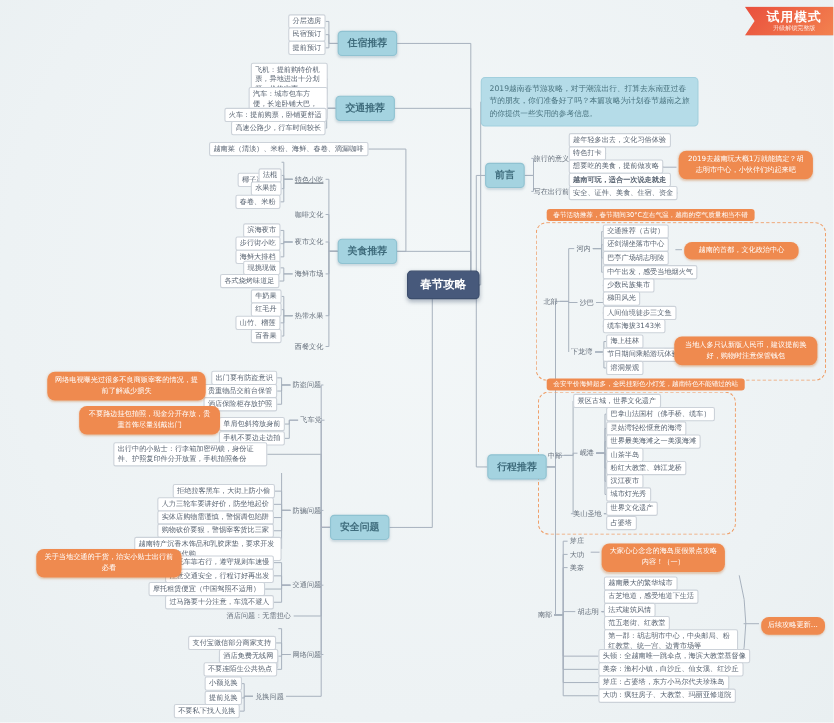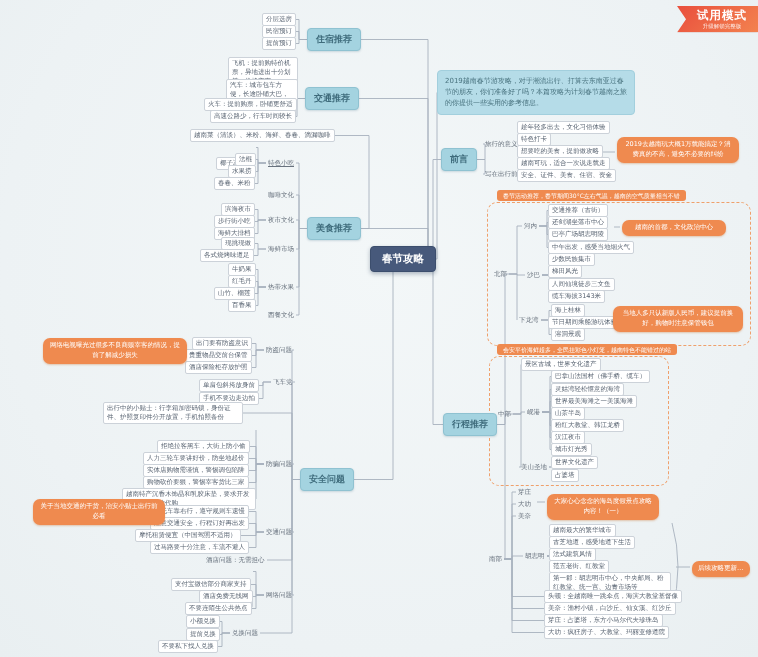--- a/index.html
+++ b/index.html
@@ -202,20 +202,21 @@
     <div class="n label" style="left: 266px; top: 310px;">西餐文化</div>
     <div class="n topic" style="left: 300px; top: 468px;">安全问题</div>
     <div class="n label" style="left: 264px; top: 345px;">防盗问题</div>
     <div class="n item" style="left: 192px; top: 337px;">出门要有防盗意识</div>
     <div class="n item" style="left: 185px; top: 349px;">贵重物品交前台保管</div>
     <div class="n item" style="left: 185px; top: 361px;">酒店保险柜存放护照</div>
     <div class="n callout wrap" style="left: 43px; top: 338px; width: 144px;">网络电视曝光过很多不良商贩宰客的情况，提前了解减少损失</div>
     <div class="n label" style="left: 271px; top: 377px;">飞车党</div>
     <div class="n item" style="left: 199px; top: 379px;">单肩包斜挎放身前</div>
     <div class="n item" style="left: 199px; top: 392px;">手机不要边走边拍</div>
+    <div class="n callout wrap" style="left: 72px; top: 369px; width: 128px;">不要路边挂包拍照，现金分开存放，贵重首饰尽量别戴出门</div>
     <div class="n item wrap" style="left: 103px; top: 402px; width: 140px;">出行中的小贴士：行李箱加密码锁，身份证件、护照复印件分开放置，手机拍照备份</div>
     <div class="n label" style="left: 264px; top: 459px;">防骗问题</div>
     <div class="n item" style="left: 157px; top: 440px;">拒绝拉客黑车，大街上防小偷</div>
     <div class="n item" style="left: 143px; top: 452px;">人力三轮车要讲好价，防坐地起价</div>
     <div class="n item" style="left: 143px; top: 464px;">实体店购物需谨慎，警惕调包陷阱</div>
     <div class="n item" style="left: 143px; top: 476px;">购物砍价要狠，警惕宰客货比三家</div>
     <div class="n item wrap" style="left: 122px; top: 488px; width: 134px;">越南特产沉香木饰品和乳胶床垫，要求开发票，不要轻信代购</div>
     <div class="n label" style="left: 264px; top: 527px;">交通问题</div>
     <div class="n item" style="left: 150px; top: 505px;">摩托车靠右行，遵守规则车速慢</div>
     <div class="n item" style="left: 150px; top: 517px;">注意交通安全，行程订好再出发</div>
@@ -231,24 +232,24 @@
     <div class="n label" style="left: 230px; top: 628px;">兑换问题</div>
     <div class="n item" style="left: 186px; top: 615px;">小额兑换</div>
     <div class="n item" style="left: 186px; top: 628px;">提前兑换</div>
     <div class="n item" style="left: 158px; top: 640px;">不要私下找人兑换</div>
     <div class="n intro wrap" style="left: 437px; top: 70px; width: 198px;">2019越南春节游攻略，对于潮流出行、打算去东南亚过春节的朋友，你们准备好了吗？本篇攻略为计划春节越南之旅的你提供一些实用的参考信息。</div>
     <div class="n topic" style="left: 441px; top: 148px;">前言</div>
     <div class="n label" style="left: 483px; top: 139px;">旅行的意义</div>
     <div class="n item" style="left: 517px; top: 121px;">趁年轻多出去，文化习俗体验</div>
     <div class="n item" style="left: 517px; top: 133px;">特色打卡</div>
     <div class="n item" style="left: 517px; top: 145px;">想要吃的美食，提前做攻略</div>
-    <div class="n item" style="left: 517px; top: 157px;">越南可玩，适合一次说走就走</div>
+    <div class="n item" style="left: 517px; top: 157px; font-weight: bold;">越南可玩，适合一次说走就走</div>
     <div class="n label" style="left: 483px; top: 169px;">写在出行前</div>
     <div class="n item" style="left: 517px; top: 169px;">安全、证件、美食、住宿、资金</div>
-    <div class="n callout wrap" style="left: 617px; top: 137px; width: 122px;">2019去越南玩大概1万就能搞定？消费真的不高，避免不必要的纠纷</div>
+    <div class="n callout wrap" style="left: 617px; top: 137px; width: 122px;">2019去越南玩大概1万就能搞定？胡志明市中心，小伙伴们约起来吧</div>
     <div class="n topic" style="left: 443px; top: 413px;">行程推荐</div>
     <div class="n label" style="left: 492px; top: 269px;">北部</div>
     <div class="n label" style="left: 496px; top: 409px;">中部</div>
     <div class="n label" style="left: 487px; top: 554px;">南部</div>
     <div class="n grouplabel" style="left: 497px; top: 190px;">春节活动推荐，春节期间30°C左右气温，越南的空气质量相当不错</div>
     <div class="n label" style="left: 522px; top: 221px;">河内</div>
     <div class="n item" style="left: 548px; top: 204px;">交通推荐（古街）</div>
     <div class="n item" style="left: 548px; top: 216px;">还剑湖坐落市中心</div>
     <div class="n item" style="left: 548px; top: 228px;">巴亭广场胡志明陵</div>
     <div class="n item" style="left: 548px; top: 241px;">中午出发，感受当地烟火气</div>

